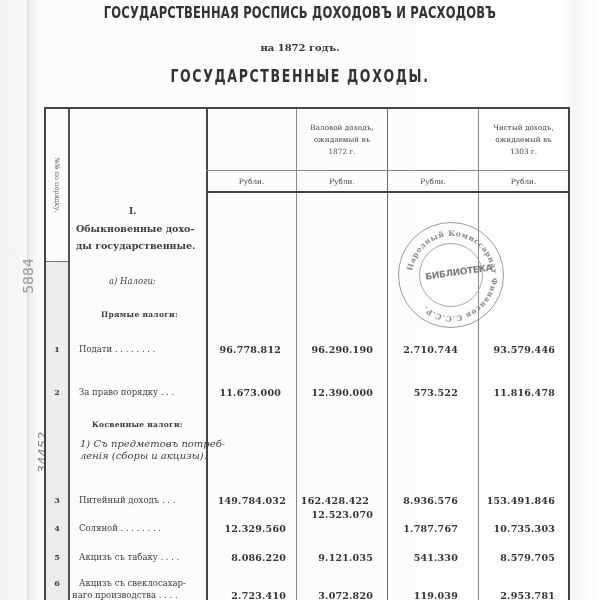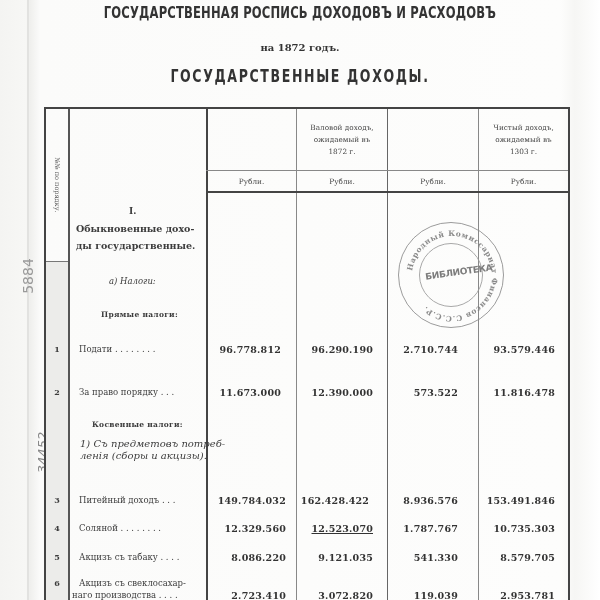--- a/index.html
+++ b/index.html
@@ -150,21 +150,21 @@
     <div class="txt rownum" style="left:0; top:386px;">3</div>
     <div class="txt rowname" style="left:33px; top:386px;">Питейный доходъ . . .</div>
     <div class="txt val" style="left:161px; width:79px; top:386px;">149.784.032</div>
     <div class="txt val" style="left:251px; width:76px; top:386px;text-align:center;">162.428.422</div>
     <div class="txt val" style="left:342px; width:70px; top:386px;">8.936.576</div>
     <div class="txt val" style="left:433px; width:76px; top:386px;">153.491.846</div>
 
     <div class="txt rownum" style="left:0; top:414px;">4</div>
     <div class="txt rowname" style="left:33px; top:414px;">Соляной . . . . . . . .</div>
     <div class="txt val" style="left:161px; width:79px; top:414px;">12.329.560</div>
-    <div class="txt val" style="left:251px; width:76px; top:414px;text-decoration:underline;">12.523.070</div>
+    <div class="txt val" style="left:251px; width:76px; top:400px;">12.523.070</div>
     <div class="txt val" style="left:342px; width:70px; top:414px;">1.787.767</div>
     <div class="txt val" style="left:433px; width:76px; top:414px;">10.735.303</div>
 
     <div class="txt rownum" style="left:0; top:443px;">5</div>
     <div class="txt rowname" style="left:33px; top:443px;">Акцизъ съ табаку . . . .</div>
     <div class="txt val" style="left:161px; width:79px; top:443px;">8.086.220</div>
     <div class="txt val" style="left:251px; width:76px; top:443px;">9.121.035</div>
     <div class="txt val" style="left:342px; width:70px; top:443px;">541.330</div>
     <div class="txt val" style="left:433px; width:76px; top:443px;">8.579.705</div>
 

